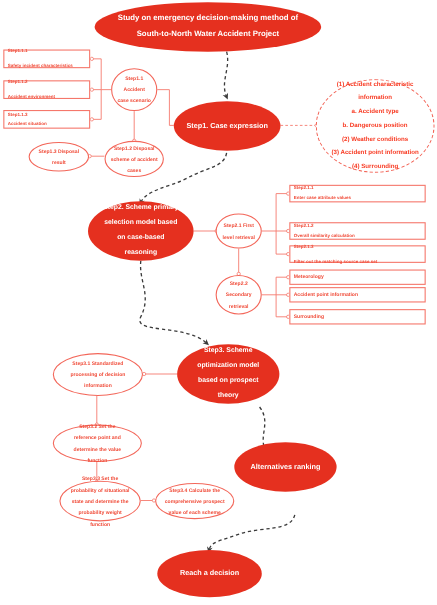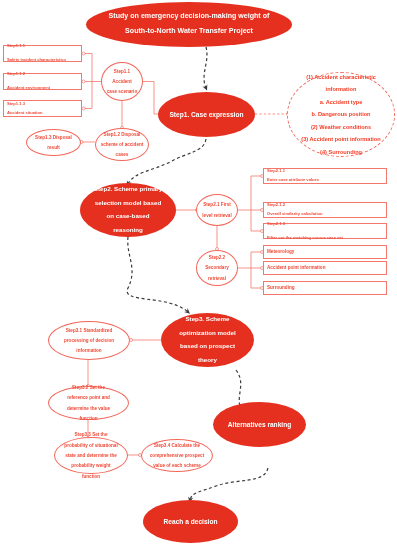--- a/index.html
+++ b/index.html
@@ -102,22 +102,22 @@
       <path d="M206,47 C210,62 200,74 206,88"></path>
       <path d="M206,139 C204,152 188,152 170,162 C152,171 134,172 128,184"></path>
       <path d="M128,237 C126,256 138,268 128,288 C120,304 168,294 188,312"></path>
       <path d="M236,370 C248,386 232,398 244,414 C252,426 264,414 268,412"></path>
       <path d="M268,468 C264,484 238,478 216,486 C200,492 192,492 190,500"></path>
     </g>
   </svg>
 
   <div class="node ell-solid t7" style="left:86px;top:2px;width:206px;height:45px;">
     <span>
-      <span>Study on emergency decision-making weight of</span><br>
-      <span>South-to-North Water Transfer Project</span>
+      <span>Study on emergency decision-making method of</span><br>
+      <span>South-to-North Water Accident Project</span>
     </span>
   </div>
 
   <div class="node ell-solid t65" style="left:158px;top:92px;width:97px;height:45px;">
     <span>Step1. Case expression</span>
   </div>
 
   <div class="node ell-outline t45" style="left:101px;top:62px;width:42px;height:39px;">
     <span>
       <span>Step1.1</span><br>

